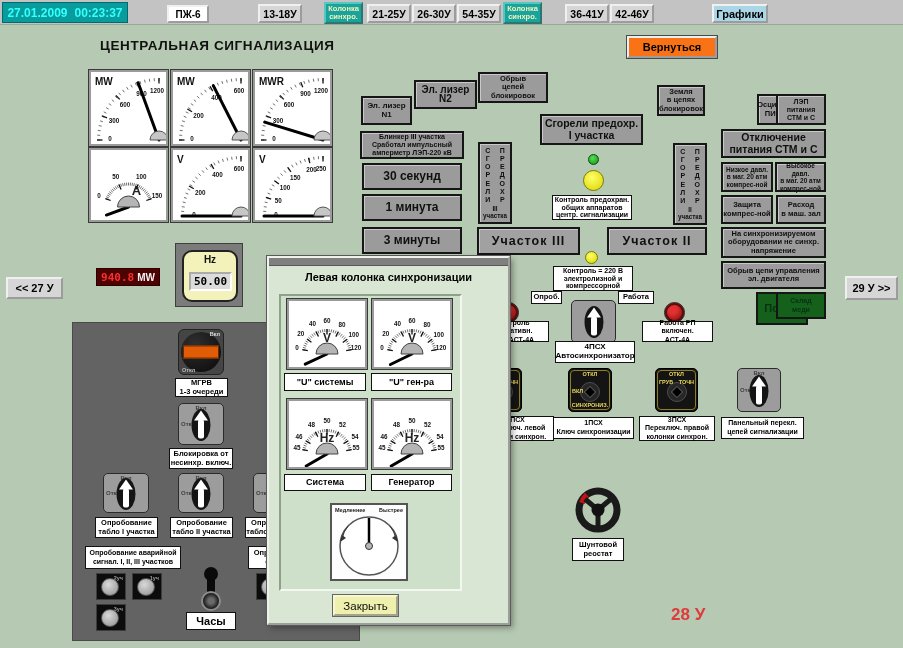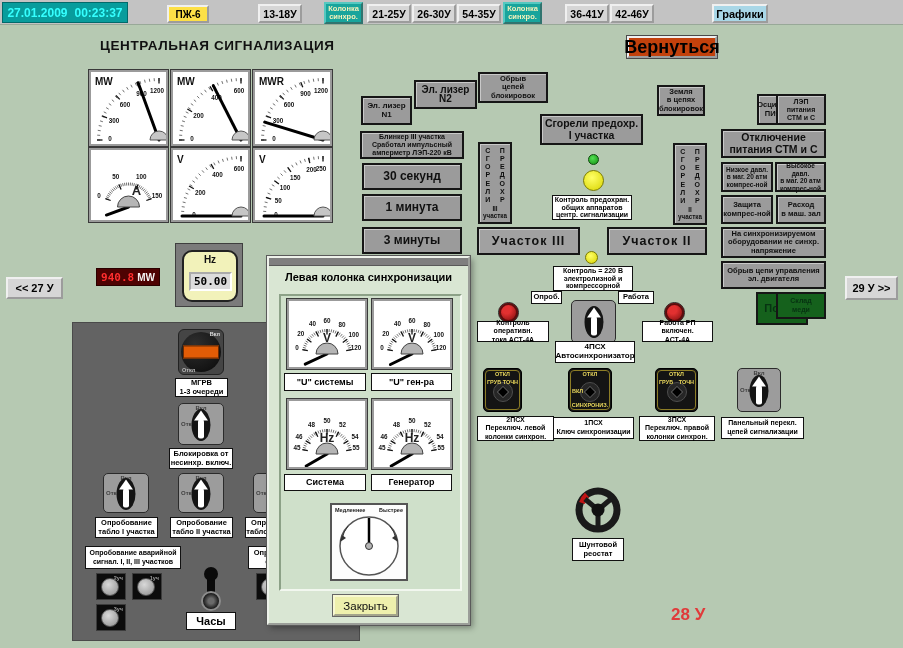--- a/index.html
+++ b/index.html
@@ -7,21 +7,21 @@
   body{font-family:"Liberation Sans",sans-serif;background:#b6c9b2}
   #app{position:relative;width:903px;height:648px;background:#b6c9b2;overflow:hidden}
   [data-bind]{white-space:pre-line}
 
   
   .topbar{position:absolute;left:0;top:0;width:903px;height:25px;background:#c3c3c3;border-bottom:1px solid #98a898}
   .dt{position:absolute;left:2px;top:2px;width:126px;height:21px;background:#089c9c;border:1px solid #026a6a;
       color:#35ffff;font-weight:bold;font-size:12px;display:flex;align-items:center;justify-content:center;gap:7px}
   .btn{position:absolute;display:flex;align-items:center;justify-content:center;background:#d6d6d6;
        border:2px outset #f0f0f0;font-weight:bold;font-size:10.5px;color:#000;text-align:center}
-  .btn.pink{background:#fde047;font-size:10px}
+  .btn.pink{background:#ffffff;font-size:10px}
   .btn.teal{background:#18a49c;border:2px outset #54c8c0;color:#f6f2bb;font-size:7.5px;line-height:8px}
   .btn.blue{background:#a9d7e7;font-size:11px}
   .btn.framed{box-shadow:0 0 0 1px #4a4a4a}
 
   .title{position:absolute;left:100px;top:38px;font-size:13.5px;font-weight:bold;color:#111;letter-spacing:.6px}
   .page28{position:absolute;left:671px;top:605px;font-size:17px;color:#e03a3a;font-weight:bold}
 
   
   .meter{position:absolute;background:#fff;border:2px solid #9b9b9b;box-shadow:0 0 0 1px #3a3a3a;overflow:hidden}
   .meter svg{display:block}
@@ -97,33 +97,33 @@
   .rbtn .rl{position:absolute;top:1px;right:2px;font-size:5.5px;color:#9d9d9d;font-weight:bold}
 
   
   .toggle{position:absolute}
   .toggle .tb{position:absolute;bottom:0;left:50%;transform:translateX(-50%);width:20px;height:20px;border-radius:50%;
               background:radial-gradient(circle,#6a6a6a 25%,#181818 70%);border:2px solid #8d8d8d}
   .toggle .tl{position:absolute;bottom:13px;left:50%;transform:translateX(-50%);width:8px;height:25px;background:#0a0a0a;border-radius:4px 4px 2px 2px}
   .toggle .tl::before{content:"";position:absolute;top:-6px;left:-3px;width:14px;height:14px;border-radius:50%;background:#0a0a0a}
 
   
-  .dialog{position:absolute;left:267px;top:256px;width:203px;height:369px;background:#d9e6d3;
+  .dialog{position:absolute;left:267px;top:256px;width:243px;height:369px;background:#d9e6d3;
           border:2px outset #eef2ea;box-shadow:0 0 0 1px #5a5a5a,3px 3px 6px rgba(0,0,0,.35);z-index:10}
   .dstrip{position:absolute;top:0;left:0;right:0;height:8px;background:#7f7f7f;border-bottom:1px solid #595959}
   .dtitle{position:absolute;top:13px;left:0;right:0;text-align:center;font-size:11px;font-weight:bold;color:#000}
   .dinner{position:absolute;left:10px;top:36px;width:183px;height:297px;background:#cfe0ca;
           border:2px solid;border-color:#8ca187 #f2f7ef #f2f7ef #8ca187}
   .dialbox{position:absolute;background:#fdfdfd;border:2px solid #555}
   .dialbox .ds{position:absolute;top:2px;left:3px;font-size:5.5px;font-weight:bold;color:#222}
   .dialbox .df{position:absolute;top:2px;right:3px;font-size:5.5px;font-weight:bold;color:#222}
   .closebtn{position:absolute;background:#eef0ad;border:2px outset #f7f8d2;box-shadow:0 0 0 1px #666;
             display:flex;align-items:center;justify-content:center;font-weight:normal;font-size:11.5px;color:#111}
 
-  .bigbtn{font-size:18px;background:#c2410c}
+  .bigbtn{font-size:11px;background:#f97316}
   .wheelbox{position:absolute}
 </style>
 </head>
 <body>
 
 <div id="app">
 
   <div class="topbar">
     <div class="dt">
       <span data-bind="topbar.date">27.01.2009</span>

